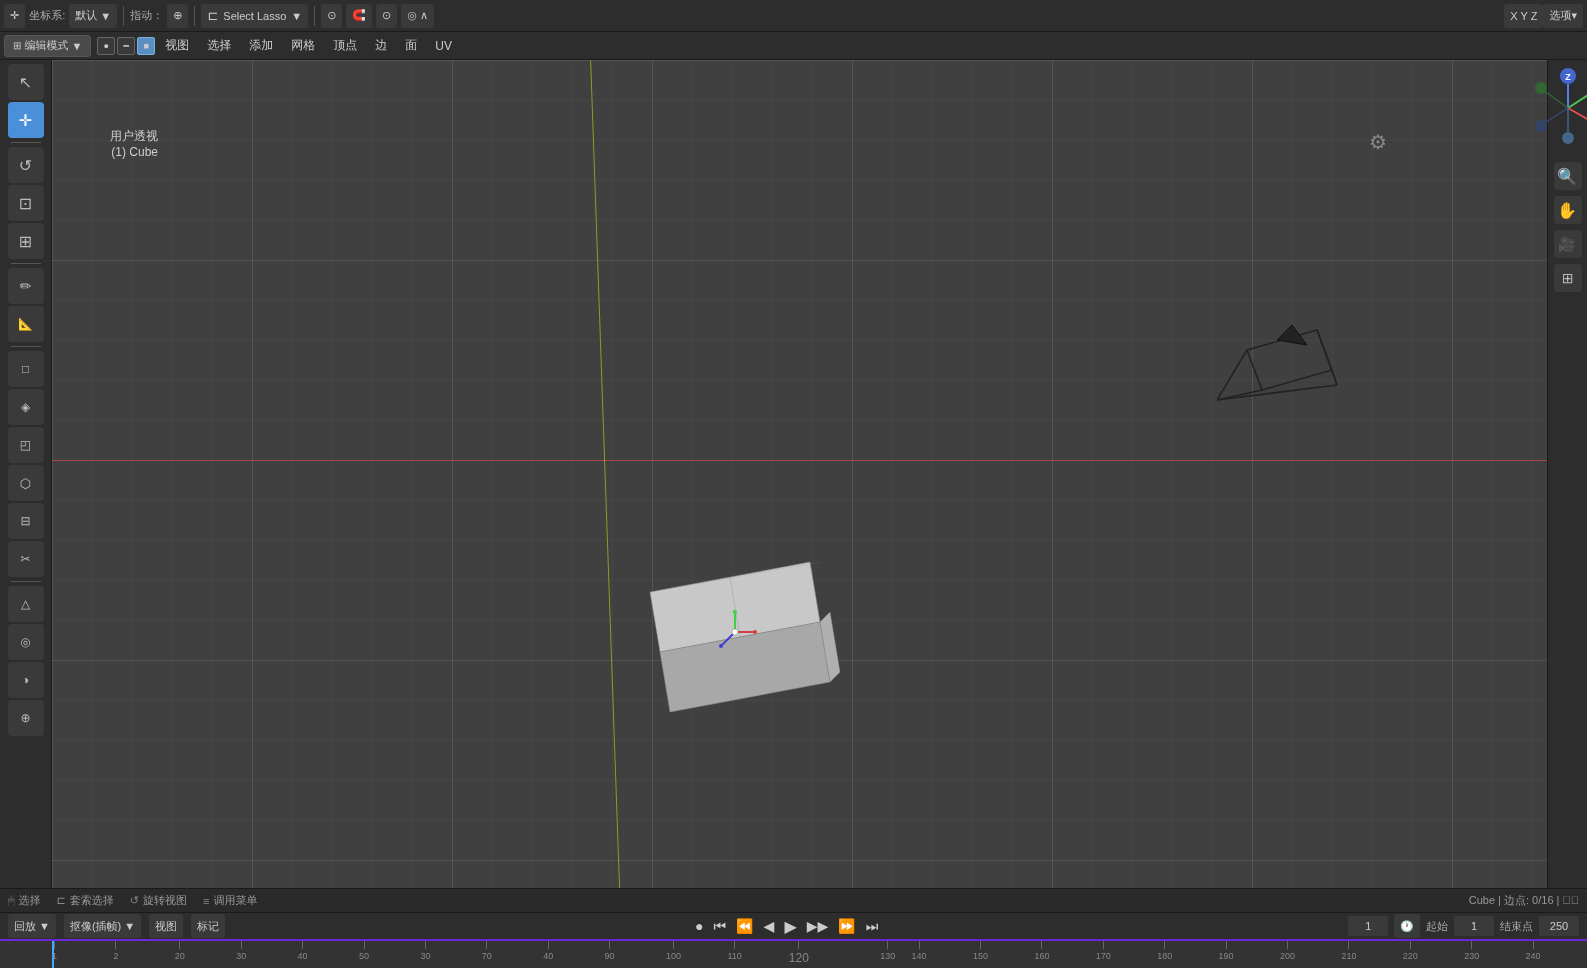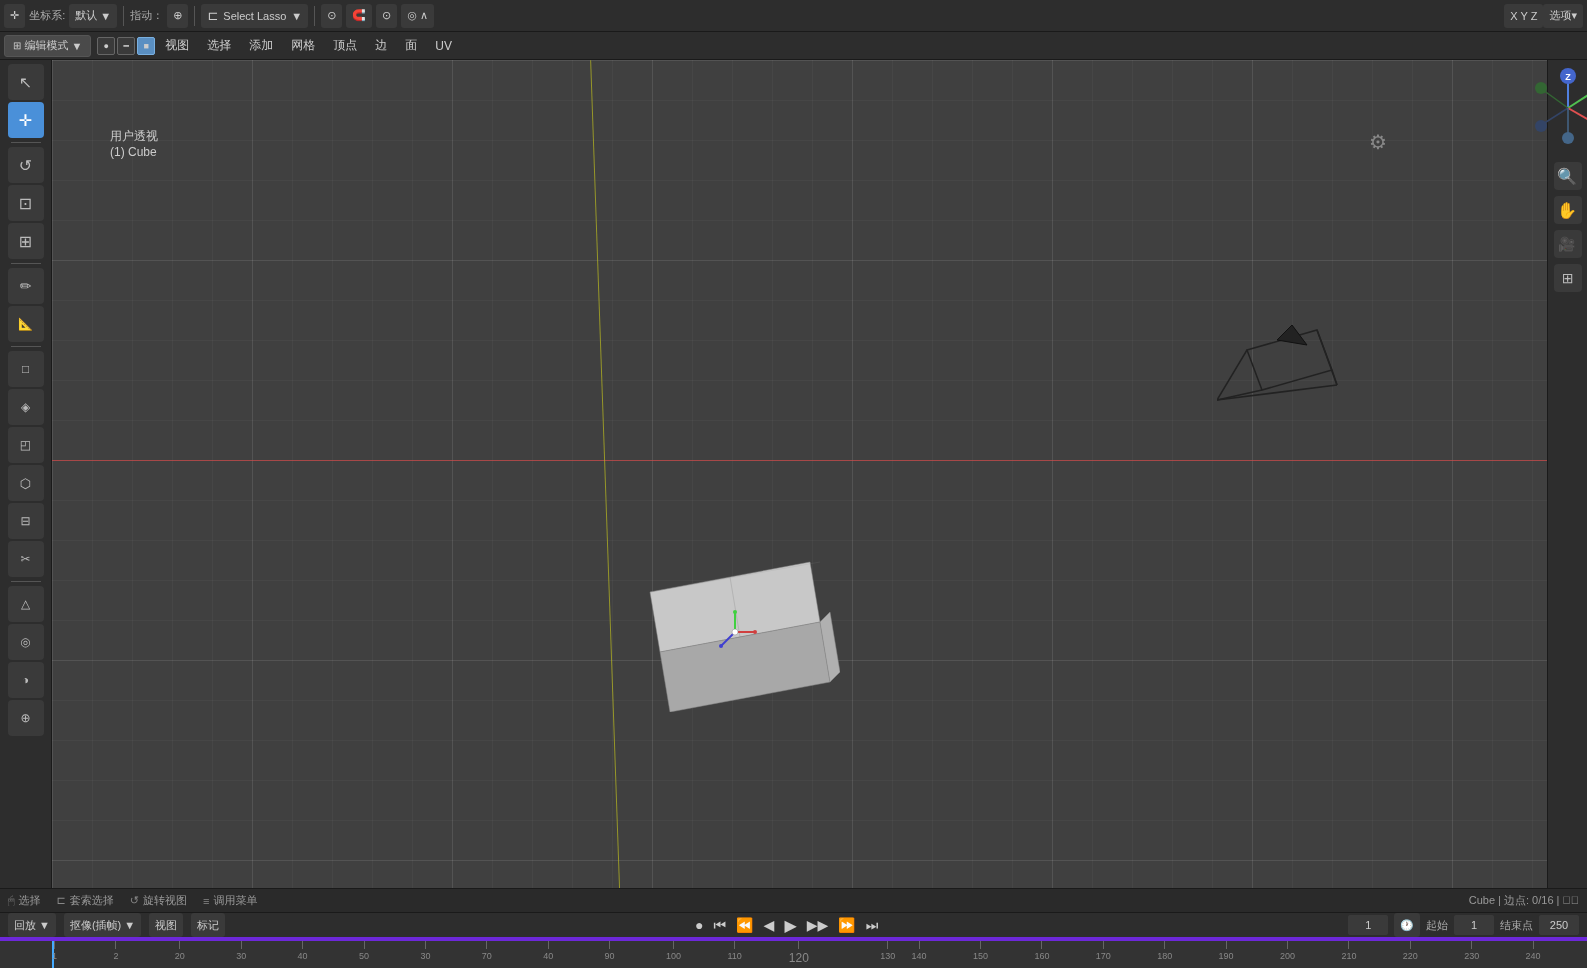--- a/index.html
+++ b/index.html
@@ -153,20 +153,21 @@
       margin: 2px 0;
     }
 
     
     #viewport-label {
       position: absolute;
       top: 68px;
       left: 58px;
       z-index: 50;
       pointer-events: none;
+      text-align: right;
     }
     #viewport-label .label-main {
       color: #ccc;
       font-size: 12px;
     }
     #viewport-label .label-sub {
       color: #ccc;
       font-size: 12px;
     }
 
@@ -233,21 +234,21 @@
       z-index: 100;
       display: flex;
       flex-direction: column;
     }
     #timeline-controls {
       height: 28px;
       display: flex;
       align-items: center;
       padding: 0 8px;
       gap: 8px;
-      border-bottom: 4px solid #6d28d9;
+      border-bottom: 2px solid #6d28d9;
     }
     #timeline-ruler {
       height: 28px;
       background: #333;
       display: flex;
       align-items: center;
       padding: 0 52px 0 52px;
       position: relative;
       overflow: hidden;
     }

